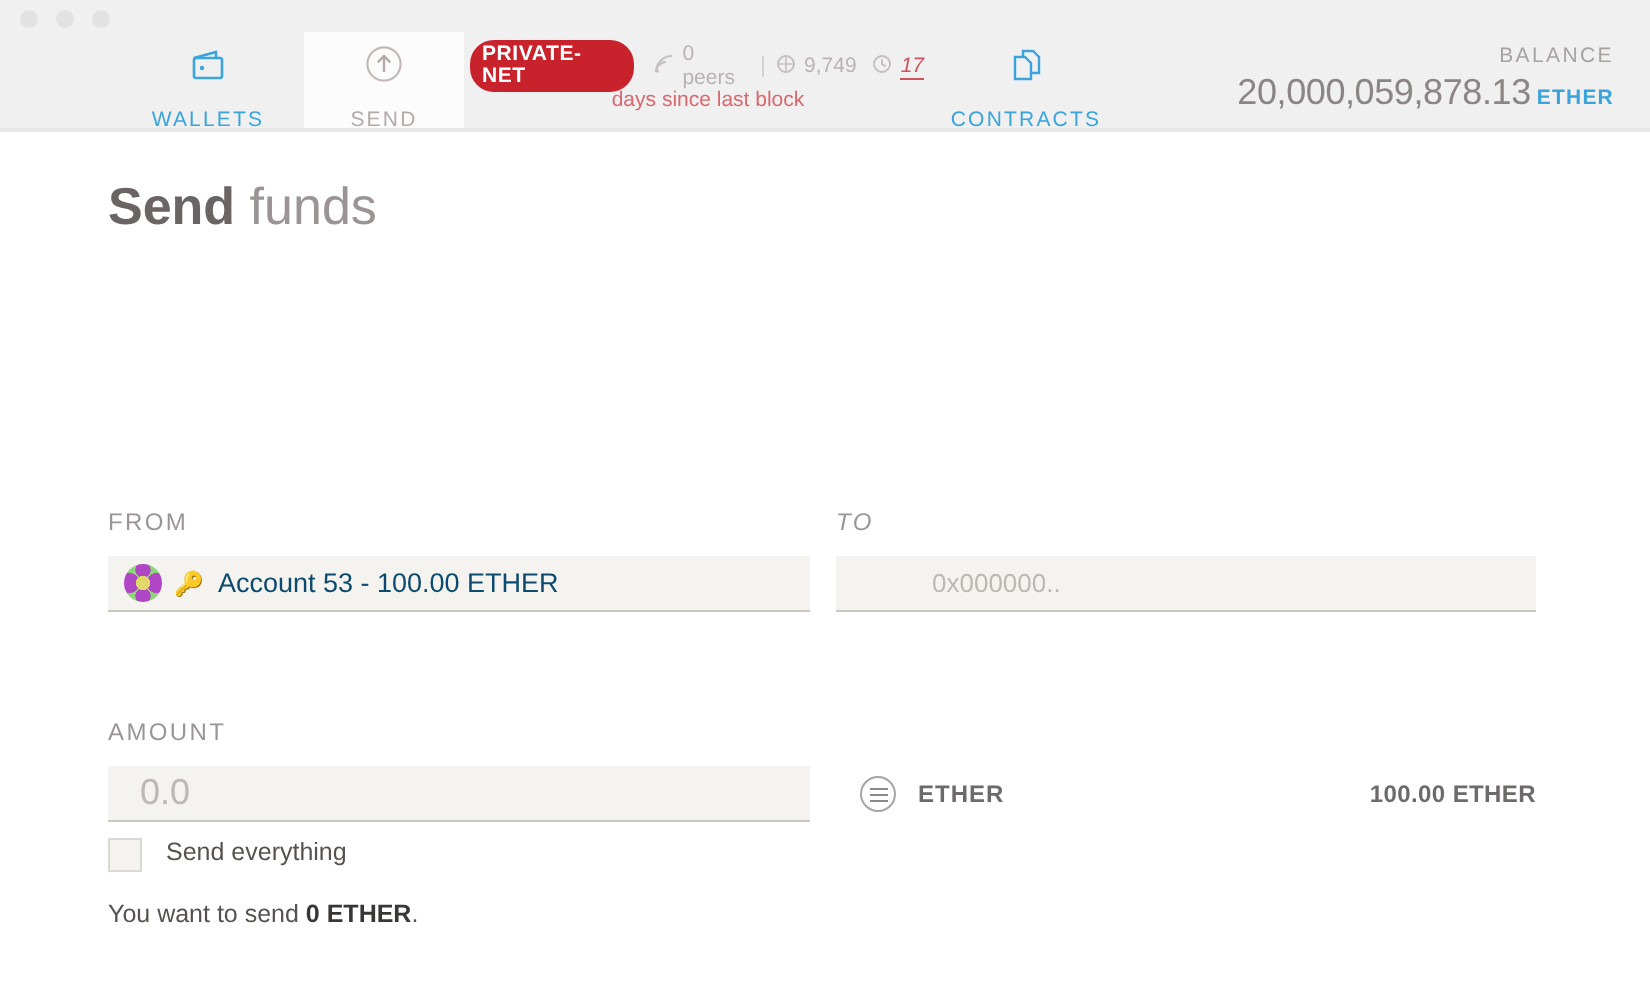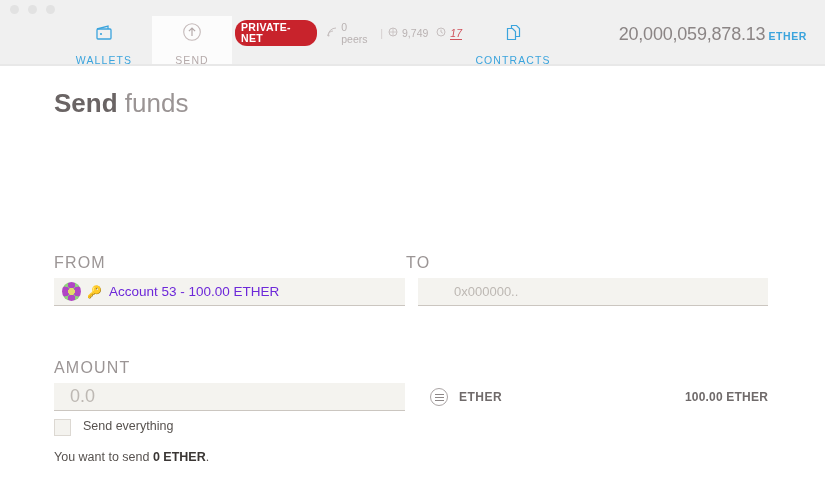--- a/index.html
+++ b/index.html
@@ -83,46 +83,46 @@
   .page { position: absolute; left: 0; top: 66px; width: 825px; height: 434px; background: #fff; }
 
   .page-title {
     position: absolute; left: 54px; top: 22px;
     font-size: 26px; color: #9a9494; font-weight: 300;
   }
   .page-title b { color: #6a6464; font-weight: 700; }
 
   
   .field-label {
-    position: absolute; font-size: 16px; letter-spacing: 1.2px; color: #9b9595;
+    position: absolute; font-size: 12px; letter-spacing: 1.2px; color: #9b9595;
   }
   .input-box {
     position: absolute; height: 28px; background: #f4f3ef;
     border-bottom: 1px solid #cbc6c0;
     display: flex; align-items: center;
   }
   .placeholder { color: #bdb8b3; font-size: 13px; }
 
   .from-box { left: 54px; top: 212px; width: 351px; padding-left: 8px; }
-  .to-box   { left: 418px; top: 212px; width: 350px; padding-left: 36px; }
+  .to-box   { left: 418px; top: 212px; width: 350px; padding-left: 48px; }
   .amount-box { left: 54px; top: 317px; width: 351px; padding-left: 16px; }
 
   .identicon {
     width: 19px; height: 19px; border-radius: 50%;
     background:
       radial-gradient(circle at 50% 50%, #e3d96a 0 26%, transparent 27%),
       radial-gradient(circle at 14% 50%, #b046c4 0 26%, transparent 27%),
       radial-gradient(circle at 86% 50%, #b046c4 0 26%, transparent 27%),
       radial-gradient(circle at 50% 16%, #b046c4 0 20%, transparent 21%),
       radial-gradient(circle at 50% 84%, #b046c4 0 20%, transparent 21%),
       linear-gradient(#8fd37b, #8fd37b);
     flex: 0 0 auto;
   }
   .keyglyph { font-size: 12px; margin-left: 6px; flex: 0 0 auto; }
-  .acct-text { color: #6d28d9; font-size: 13.5px; margin-left: 7px; }
+  .acct-text { color: #0c4a6e; font-size: 13.5px; margin-left: 7px; }
 
   
   .ether-row {
     position: absolute; left: 430px; top: 320px; width: 338px; height: 22px;
     display: flex; align-items: center;
   }
   .circ-ico {
     width: 18px; height: 18px; border-radius: 50%;
     border: 1px solid #aaa4a4; position: relative; flex: 0 0 auto;
   }
@@ -225,42 +225,44 @@
       <span class="clocknum" style="margin-left:8px;font-style:italic;">
         <span class="mini-ico">
           <svg width="10" height="10" viewBox="0 0 10 10">
             <circle cx="5" cy="5" r="4" fill="none" stroke="#c6bfbf" stroke-width="1"></circle>
             <path d="M5 2.6 V5 L6.8 6.2" fill="none" stroke="#c6bfbf" stroke-width="1"></path>
           </svg>
         </span>
         <b>17</b>
       </span>
     </div>
+    <div class="netrow2">days since last block</div>
   </div>
 
   <div class="balance-wrap">
+    <div class="balance-label">BALANCE</div>
     <div class="balance-value">
       <span class="balance-num">20,000,059,878.13</span><span class="balance-unit">ETHER</span>
     </div>
   </div>
 </div>
 <div class="nav-underline"></div>
 
 <div class="page">
 
   <div class="page-title"><b>Send</b><span> funds</span></div>
 
   <div class="field-label" style="left:54px; top:188px;">FROM</div>
   <div class="input-box from-box">
     <span class="identicon"></span>
     <span class="keyglyph">🔑</span>
     <span class="acct-text">Account 53 - 100.00 ETHER</span>
   </div>
 
-  <div class="field-label" style="left:406px; top:188px;">TO</div>
+  <div class="field-label" style="left:418px; top:188px;font-style:italic;">TO</div>
   <div class="input-box to-box">
     <span class="placeholder">0x000000..</span>
   </div>
 
   <div class="field-label" style="left:54px; top:293px;">AMOUNT</div>
   <div class="input-box amount-box">
     <span class="placeholder" style="font-size:18px;">0.0</span>
   </div>
 
   <div class="ether-row">

